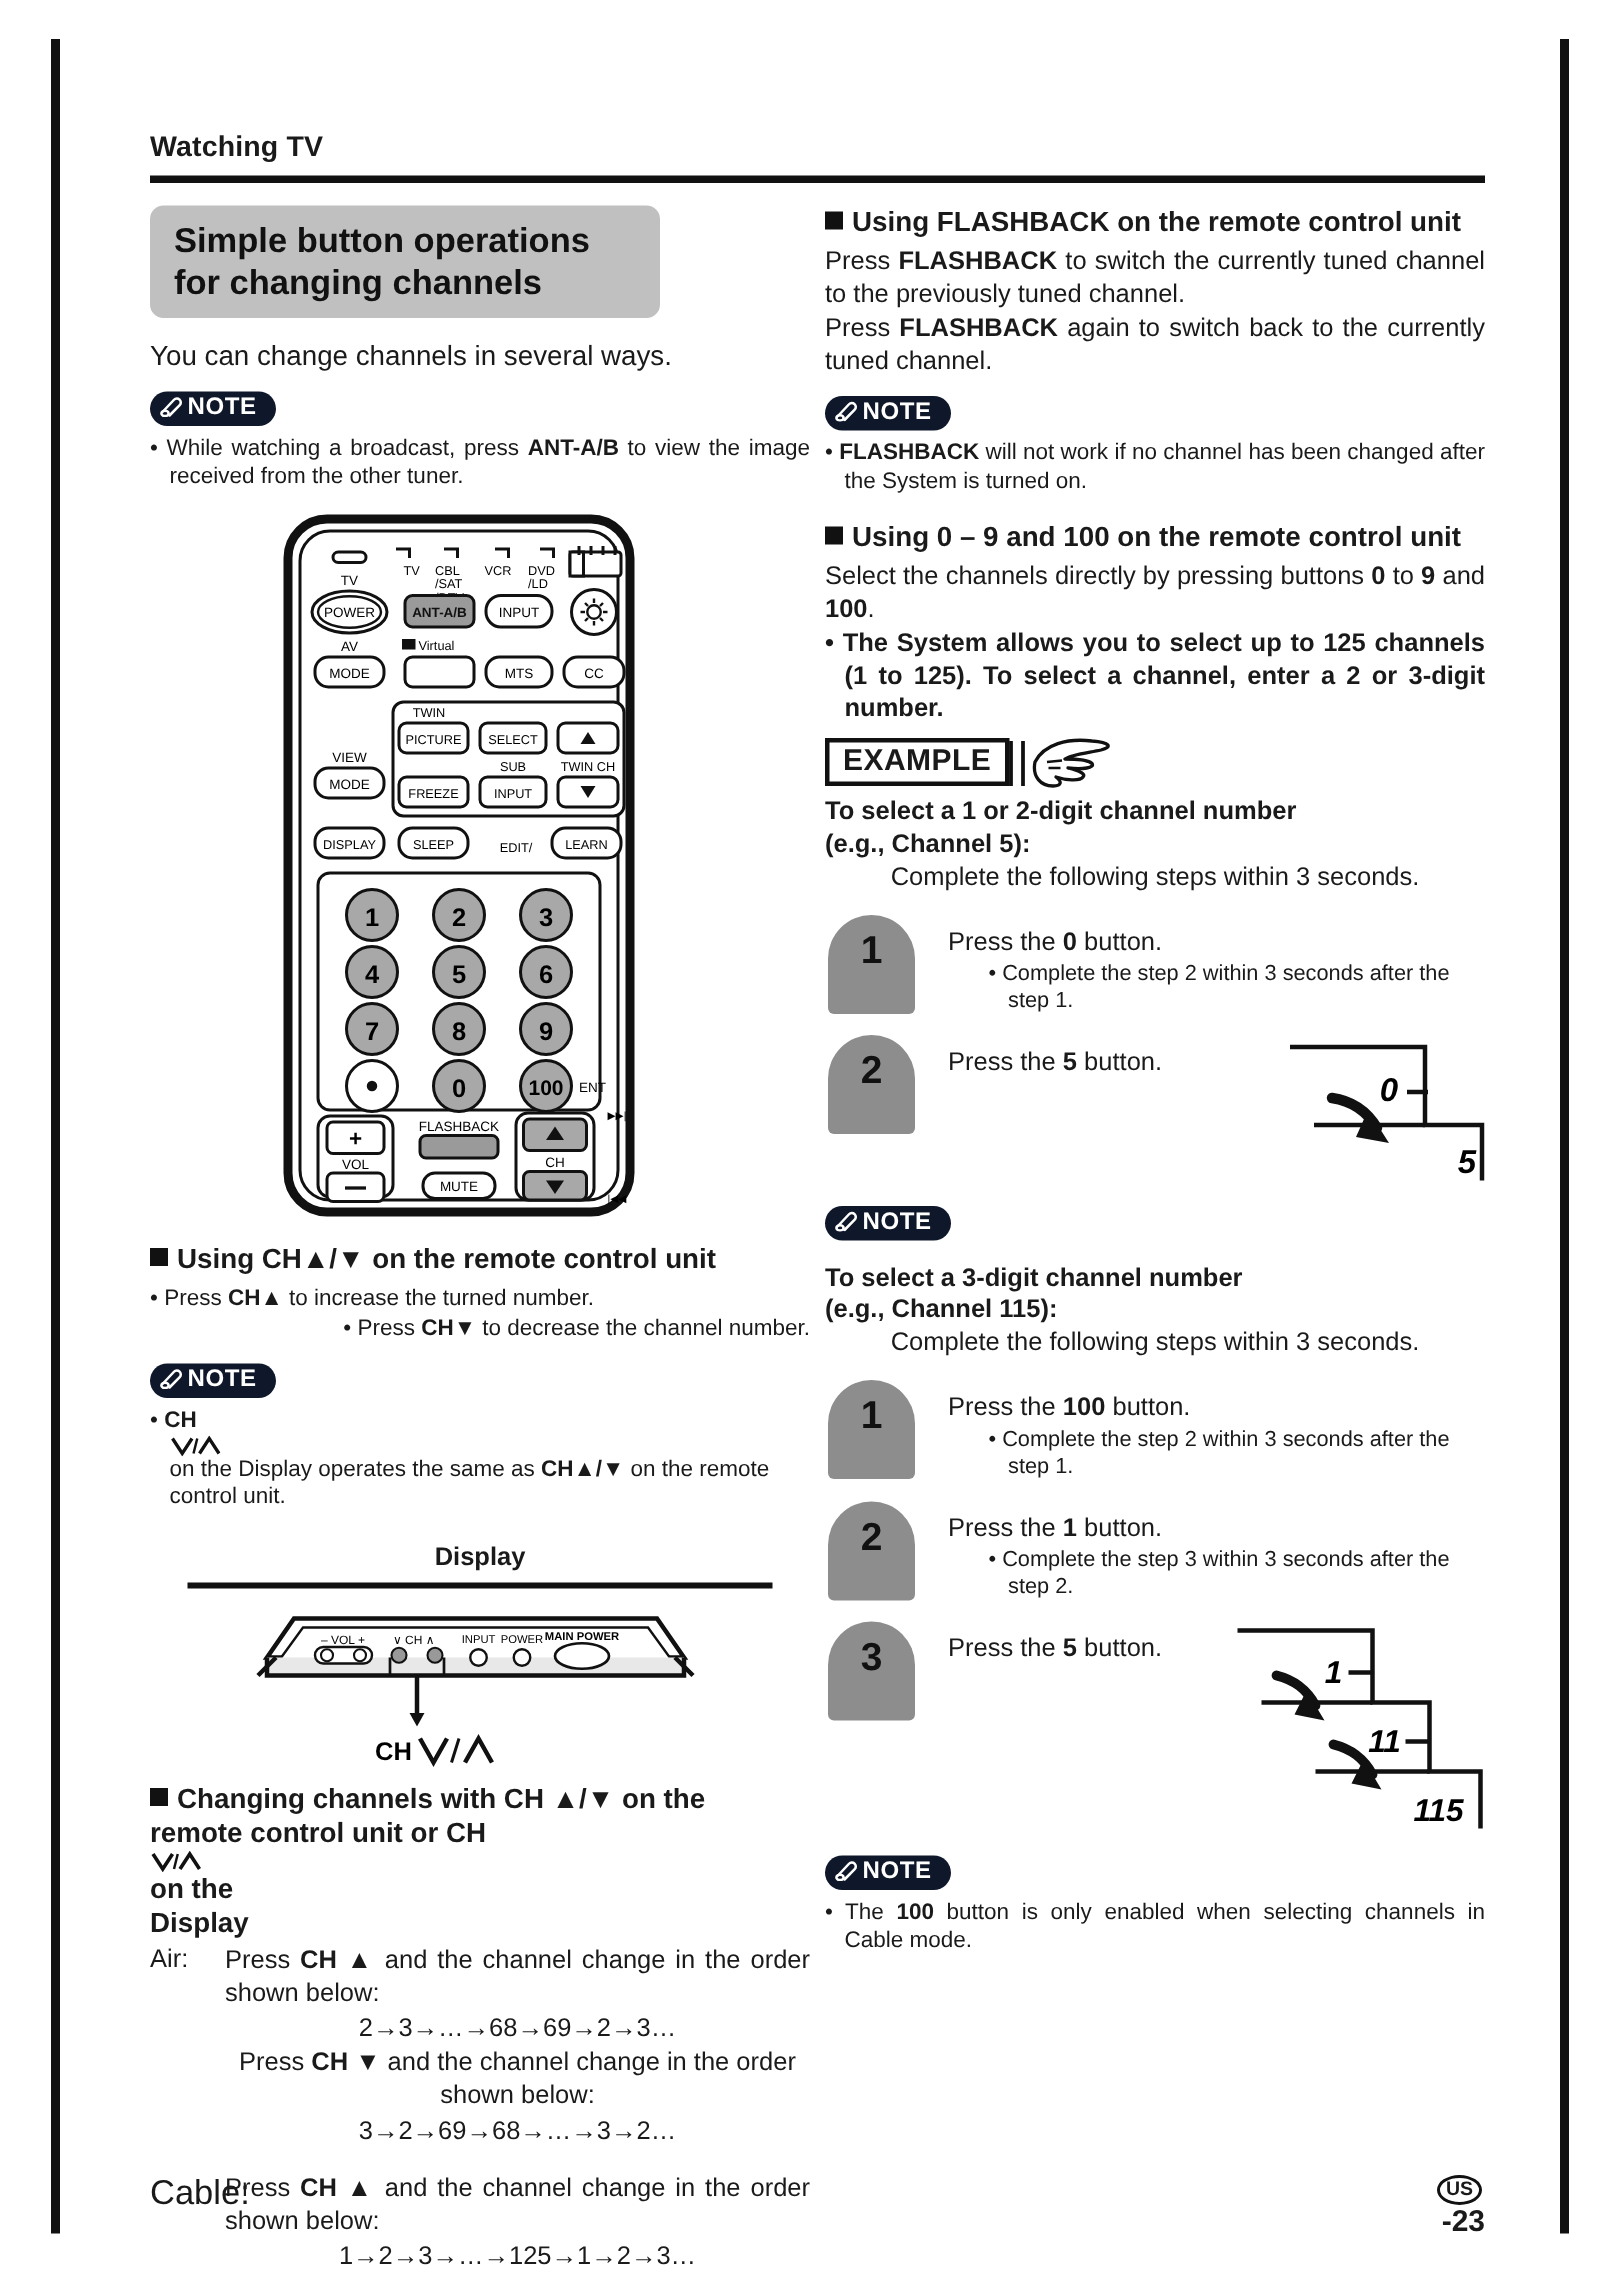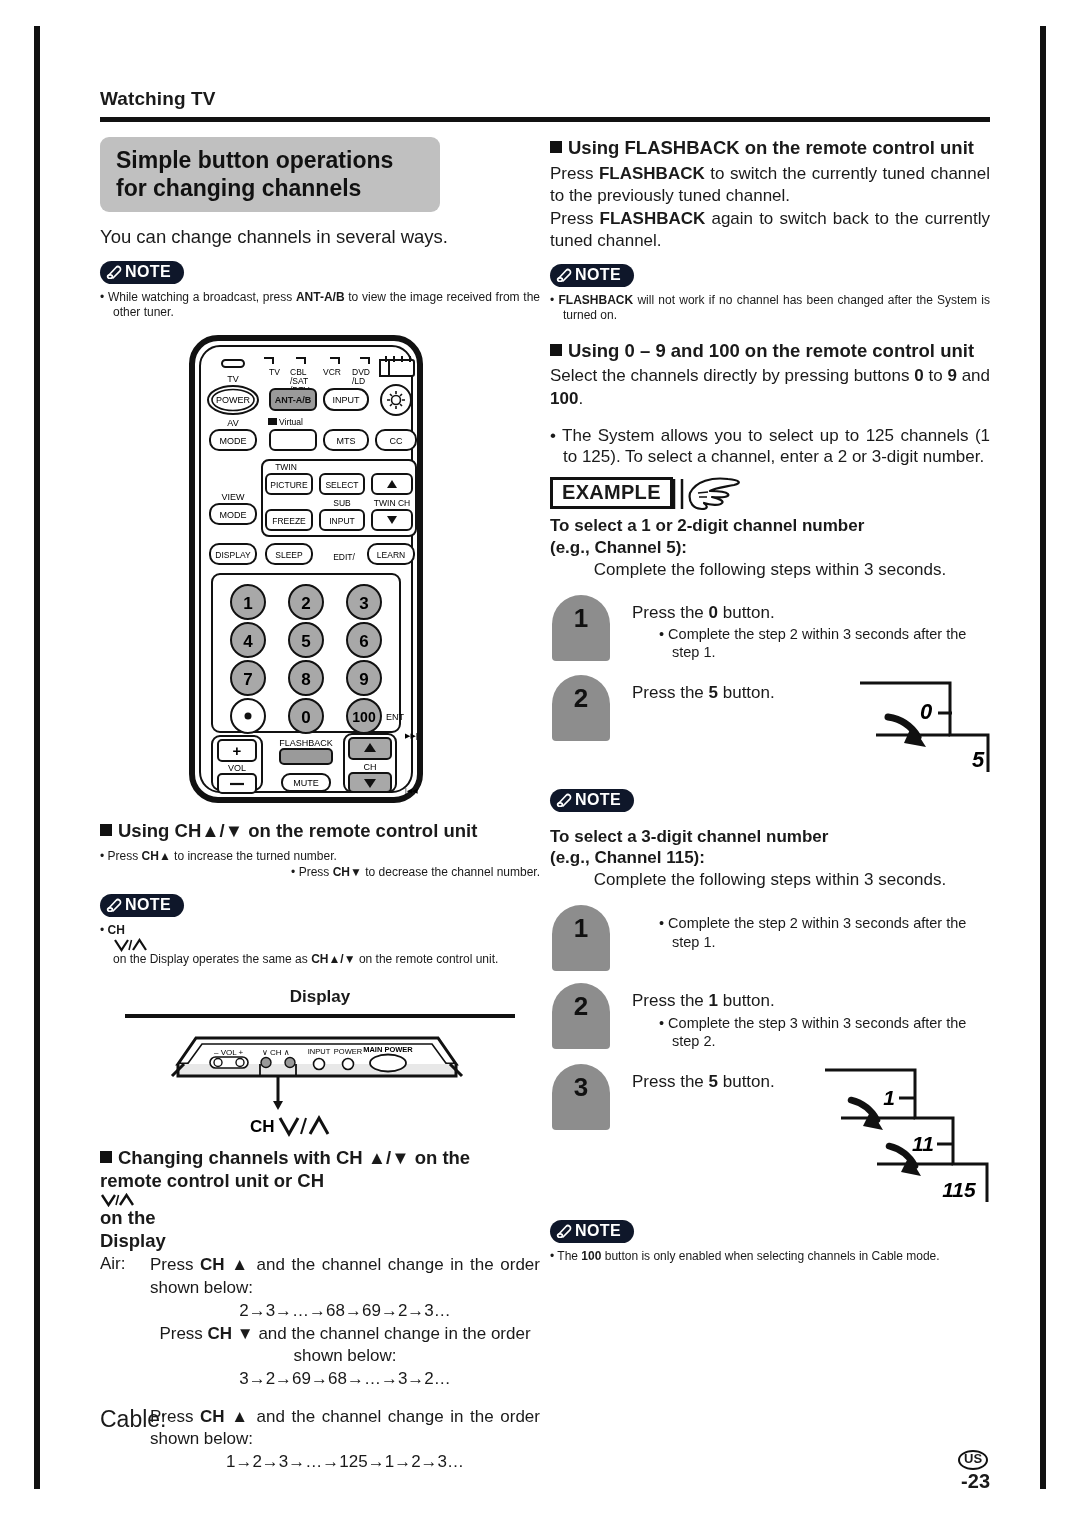--- a/index.html
+++ b/index.html
@@ -42,21 +42,21 @@
   
   .note-badge {
     display:inline-block; background:#0f172a; color:#fff;
     border-radius:12px; padding:2px 13px 3px 6px;
     font-size:16px; font-weight:bold; letter-spacing:.4px;
     margin-top:12px;
   }
   .note-badge .pin { display:inline-block; width:17px; vertical-align:-2px; margin-right:2px; }
   .bullets { margin-top:6px; }
   .bullet {
-    font-size:12px; line-height:1.26;
+    font-size:15px; line-height:1.26;
     padding-left:13px; text-indent:-13px;
     margin-bottom:1px;
     text-align:justify;
   }
   .bullet:before { content:"\2022  "; }
   b, .b { font-weight:bold; }
 
   
   .subhead { font-size:18.5px; font-weight:bold; line-height:1.24; margin-top:16px; }
   .subhead .sq { display:inline-block; width:12px; height:12px; background:#111; margin-right:6px; vertical-align:1px; }
@@ -407,21 +407,21 @@
     </div>
     <div class="bullets">
       <div class="bullet"><b>FLASHBACK</b><span> will not work if no channel has been changed after the System is turned on.</span></div>
     </div>
 
     
     <div class="subhead">
       <span class="sq"></span><span>Using 0 – 9 and 100 on the remote control unit</span>
     </div>
     <div class="body-p" style="margin-top:3px;"><span>Select the channels directly by pressing buttons </span><b>0</b><span> to </span><b>9</b><span> and </span><b>100</b><span>.</span></div>
-    <div class="bullets" style="margin-top:15px;">
+    <div class="bullets" style="margin-top:1px;font-weight:bold;">
       <div class="bullet" style="font-size:17px;">The System allows you to select up to 125 channels (1 to 125). To select a channel, enter a 2 or 3-digit number.</div>
     </div>
 
     
     <div class="example-row">
       <div class="example-box">EXAMPLE</div>
       <svg width="80" height="40" viewBox="0 0 80 40" style="position:absolute;left:118px;top:-4px;">
         <path d="M6 6 L6 36 M14 6 L14 36" stroke="#111" stroke-width="2.5" fill="none"></path>
         <path d="M22 20 C28 8 44 4 60 6 C72 7 74 10 66 12 C56 14 46 15 42 18 C50 18 58 19 60 21 C62 24 54 25 44 24 C52 26 56 28 54 30 C52 33 42 32 36 30 C40 33 40 36 34 36 C26 36 20 30 22 20 Z" fill="#fff" stroke="#111" stroke-width="2.2" stroke-linejoin="round"></path>
         <path d="M30 20 l10 -1 M31 24 l8 0" stroke="#111" stroke-width="1.6"></path>
@@ -471,20 +471,21 @@
 
     <div class="subhead" style="margin-top:14px;font-size:17px;">
       <span>To select a 3-digit channel number</span><br><span>(e.g., Channel 115):</span>
     </div>
     <div class="body-p nj">Complete the following steps within 3 seconds.</div>
 
     
     <div class="step">
       <div class="step-badge">1</div>
       <div class="step-body">
+        <div class="step-main"><span>Press the </span><b>100</b><span> button.</span></div>
         <div class="step-sub">Complete the step 2 within 3 seconds after the step 1.</div>
       </div>
     </div>
 
     <div class="step">
       <div class="step-badge">2</div>
       <div class="step-body">
         <div class="step-main"><span>Press the </span><b>1</b><span> button.</span></div>
         <div class="step-sub">Complete the step 3 within 3 seconds after the step 2.</div>
       </div>

